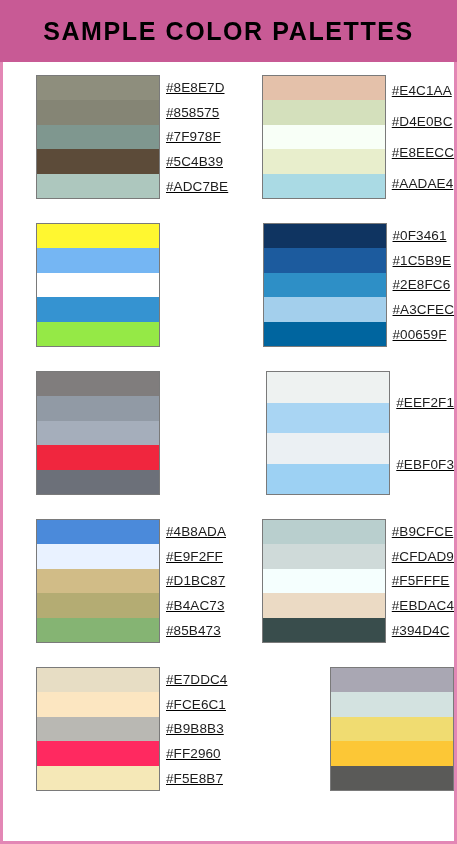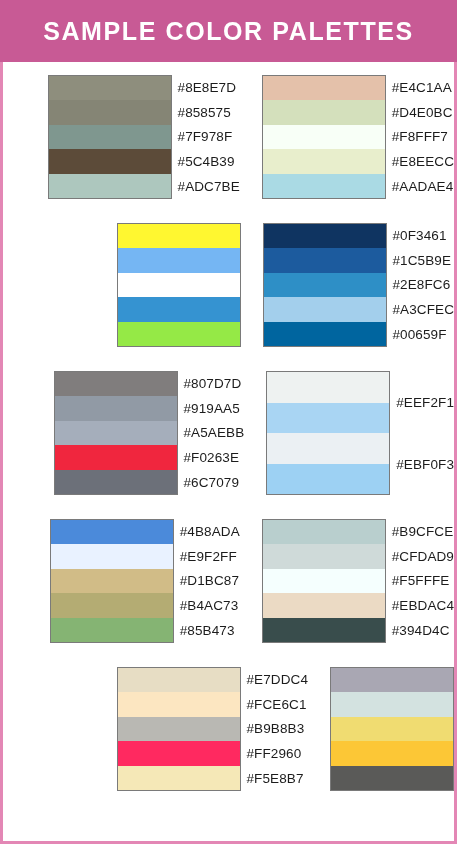--- a/index.html
+++ b/index.html
@@ -24,34 +24,35 @@
   }
   .title-bar {
     height: 62px;
     background: #c85a95;
     display: flex;
     align-items: center;
     justify-content: center;
     margin: 0 -3px;
   }
   .title-text {
-    color: #ffffff;
+    color: #000000;
     font-size: 25px;
     font-weight: bold;
     letter-spacing: 1.6px;
     font-family: "Liberation Sans", sans-serif;
     white-space: nowrap;
   }
   .palette-area {
     padding: 13px 0 0 0;
   }
   .palette-row {
     display: flex;
-    justify-content: flex-end;
+    justify-content: space-between;
     margin-bottom: 24px;
+    text-decoration: underline;
   }
   .palette-row:last-child { margin-bottom: 0; }
 
   .palette {
     display: flex;
     align-items: stretch;
   }
   .palette.col-left { margin-left: 33px; }
   .palette.col-right { margin-left: 22px; }
 
@@ -113,21 +114,20 @@
           <div class="swatch-stack">
             <div class="swatch" style="background: rgb(228, 193, 170);"></div>
             <div class="swatch" style="background: rgb(212, 224, 188);"></div>
             <div class="swatch" style="background: rgb(248, 255, 247);"></div>
             <div class="swatch" style="background: rgb(232, 238, 204);"></div>
             <div class="swatch" style="background: rgb(170, 218, 228);"></div>
           </div>
           <div class="label-stack">
             <div class="hex-label">#E4C1AA</div>
             <div class="hex-label">#D4E0BC</div>
-            <div class="hex-label">#F8FFF7</div>
             <div class="hex-label">#E8EECC</div>
             <div class="hex-label">#AADAE4</div>
           </div>
         </div>
       </div>
       <div class="palette-row">
         <div class="palette col-left">
           <div class="swatch-stack">
             <div class="swatch" style="background: rgb(255, 247, 48);"></div>
             <div class="swatch" style="background: rgb(117, 182, 243);"></div>
@@ -155,27 +155,20 @@
       </div>
       <div class="palette-row">
         <div class="palette col-left">
           <div class="swatch-stack">
             <div class="swatch" style="background: rgb(128, 125, 125);"></div>
             <div class="swatch" style="background: rgb(145, 154, 165);"></div>
             <div class="swatch" style="background: rgb(165, 174, 187);"></div>
             <div class="swatch" style="background: rgb(240, 38, 62);"></div>
             <div class="swatch" style="background: rgb(108, 112, 121);"></div>
           </div>
-          <div class="label-stack">
-            <div class="hex-label">#807D7D</div>
-            <div class="hex-label">#919AA5</div>
-            <div class="hex-label">#A5AEBB</div>
-            <div class="hex-label">#F0263E</div>
-            <div class="hex-label">#6C7079</div>
-          </div>
         </div>
         <div class="palette col-right">
           <div class="swatch-stack">
             <div class="swatch" style="background: rgb(238, 242, 241);"></div>
             <div class="swatch" style="background: rgb(169, 213, 243);"></div>
             <div class="swatch" style="background: rgb(235, 240, 243);"></div>
             <div class="swatch" style="background: rgb(157, 209, 243);"></div>
           </div>
           <div class="label-stack">
             <div class="hex-label">#EEF2F1</div>

